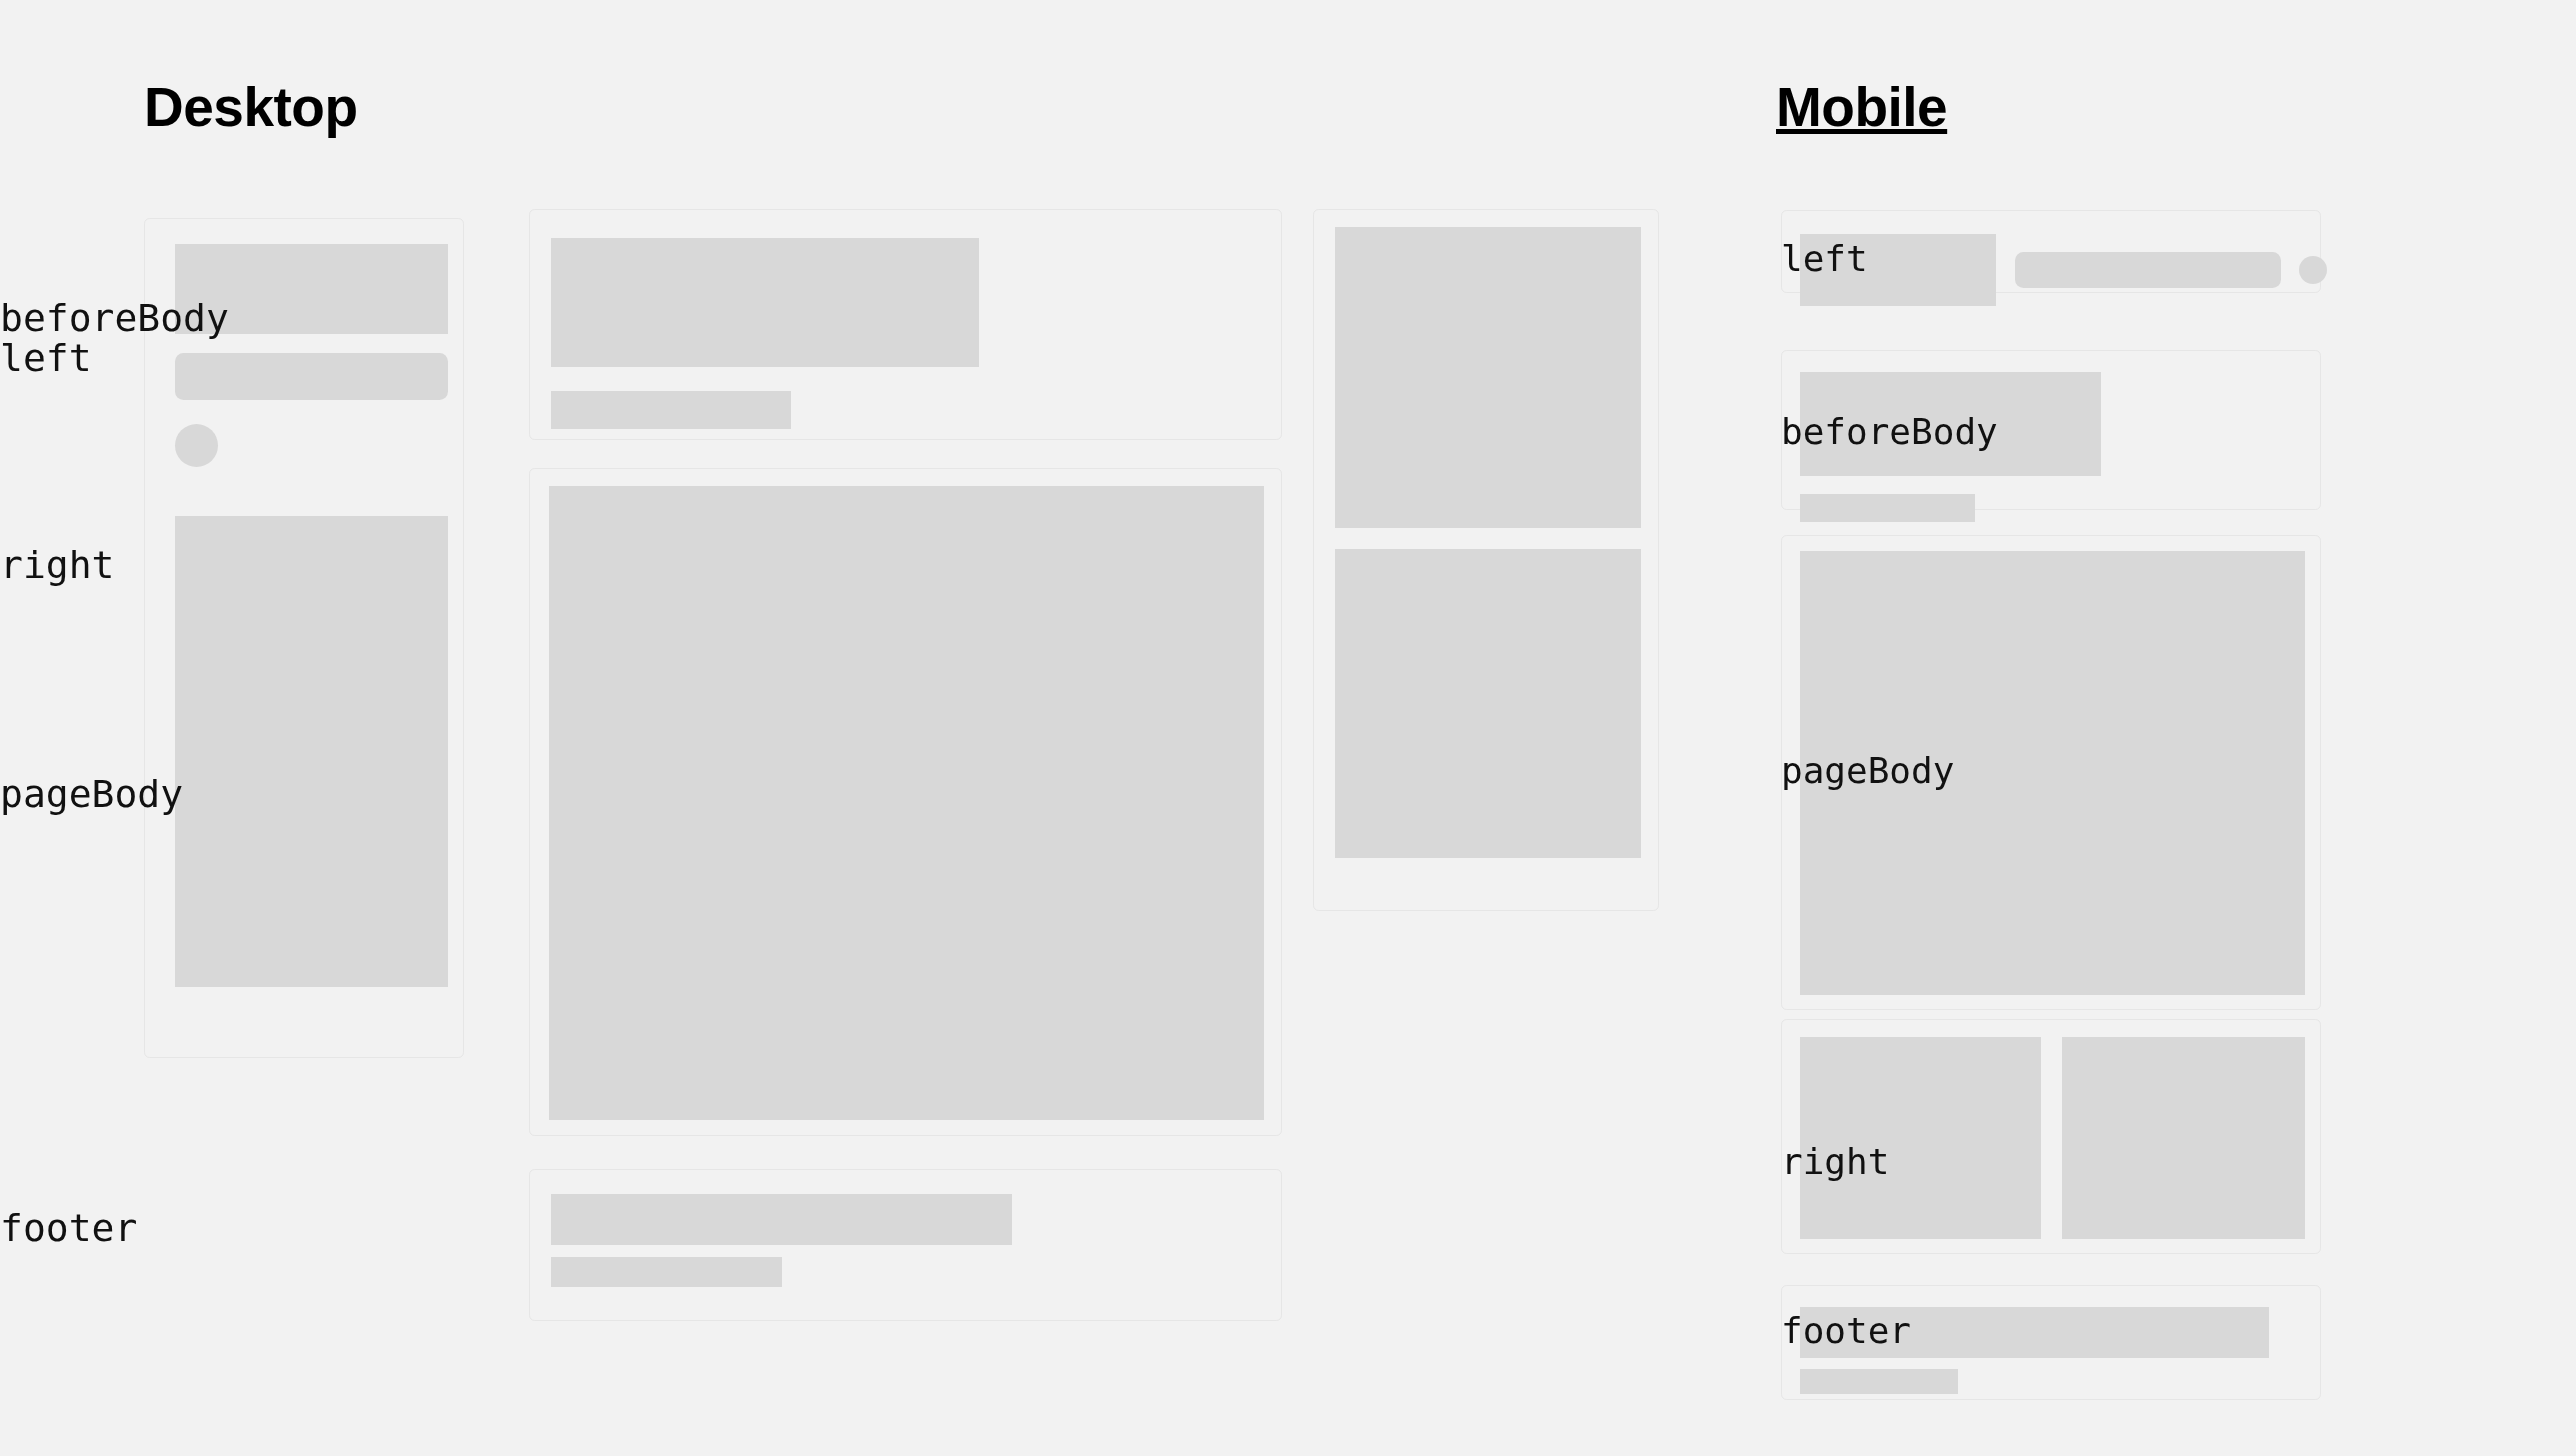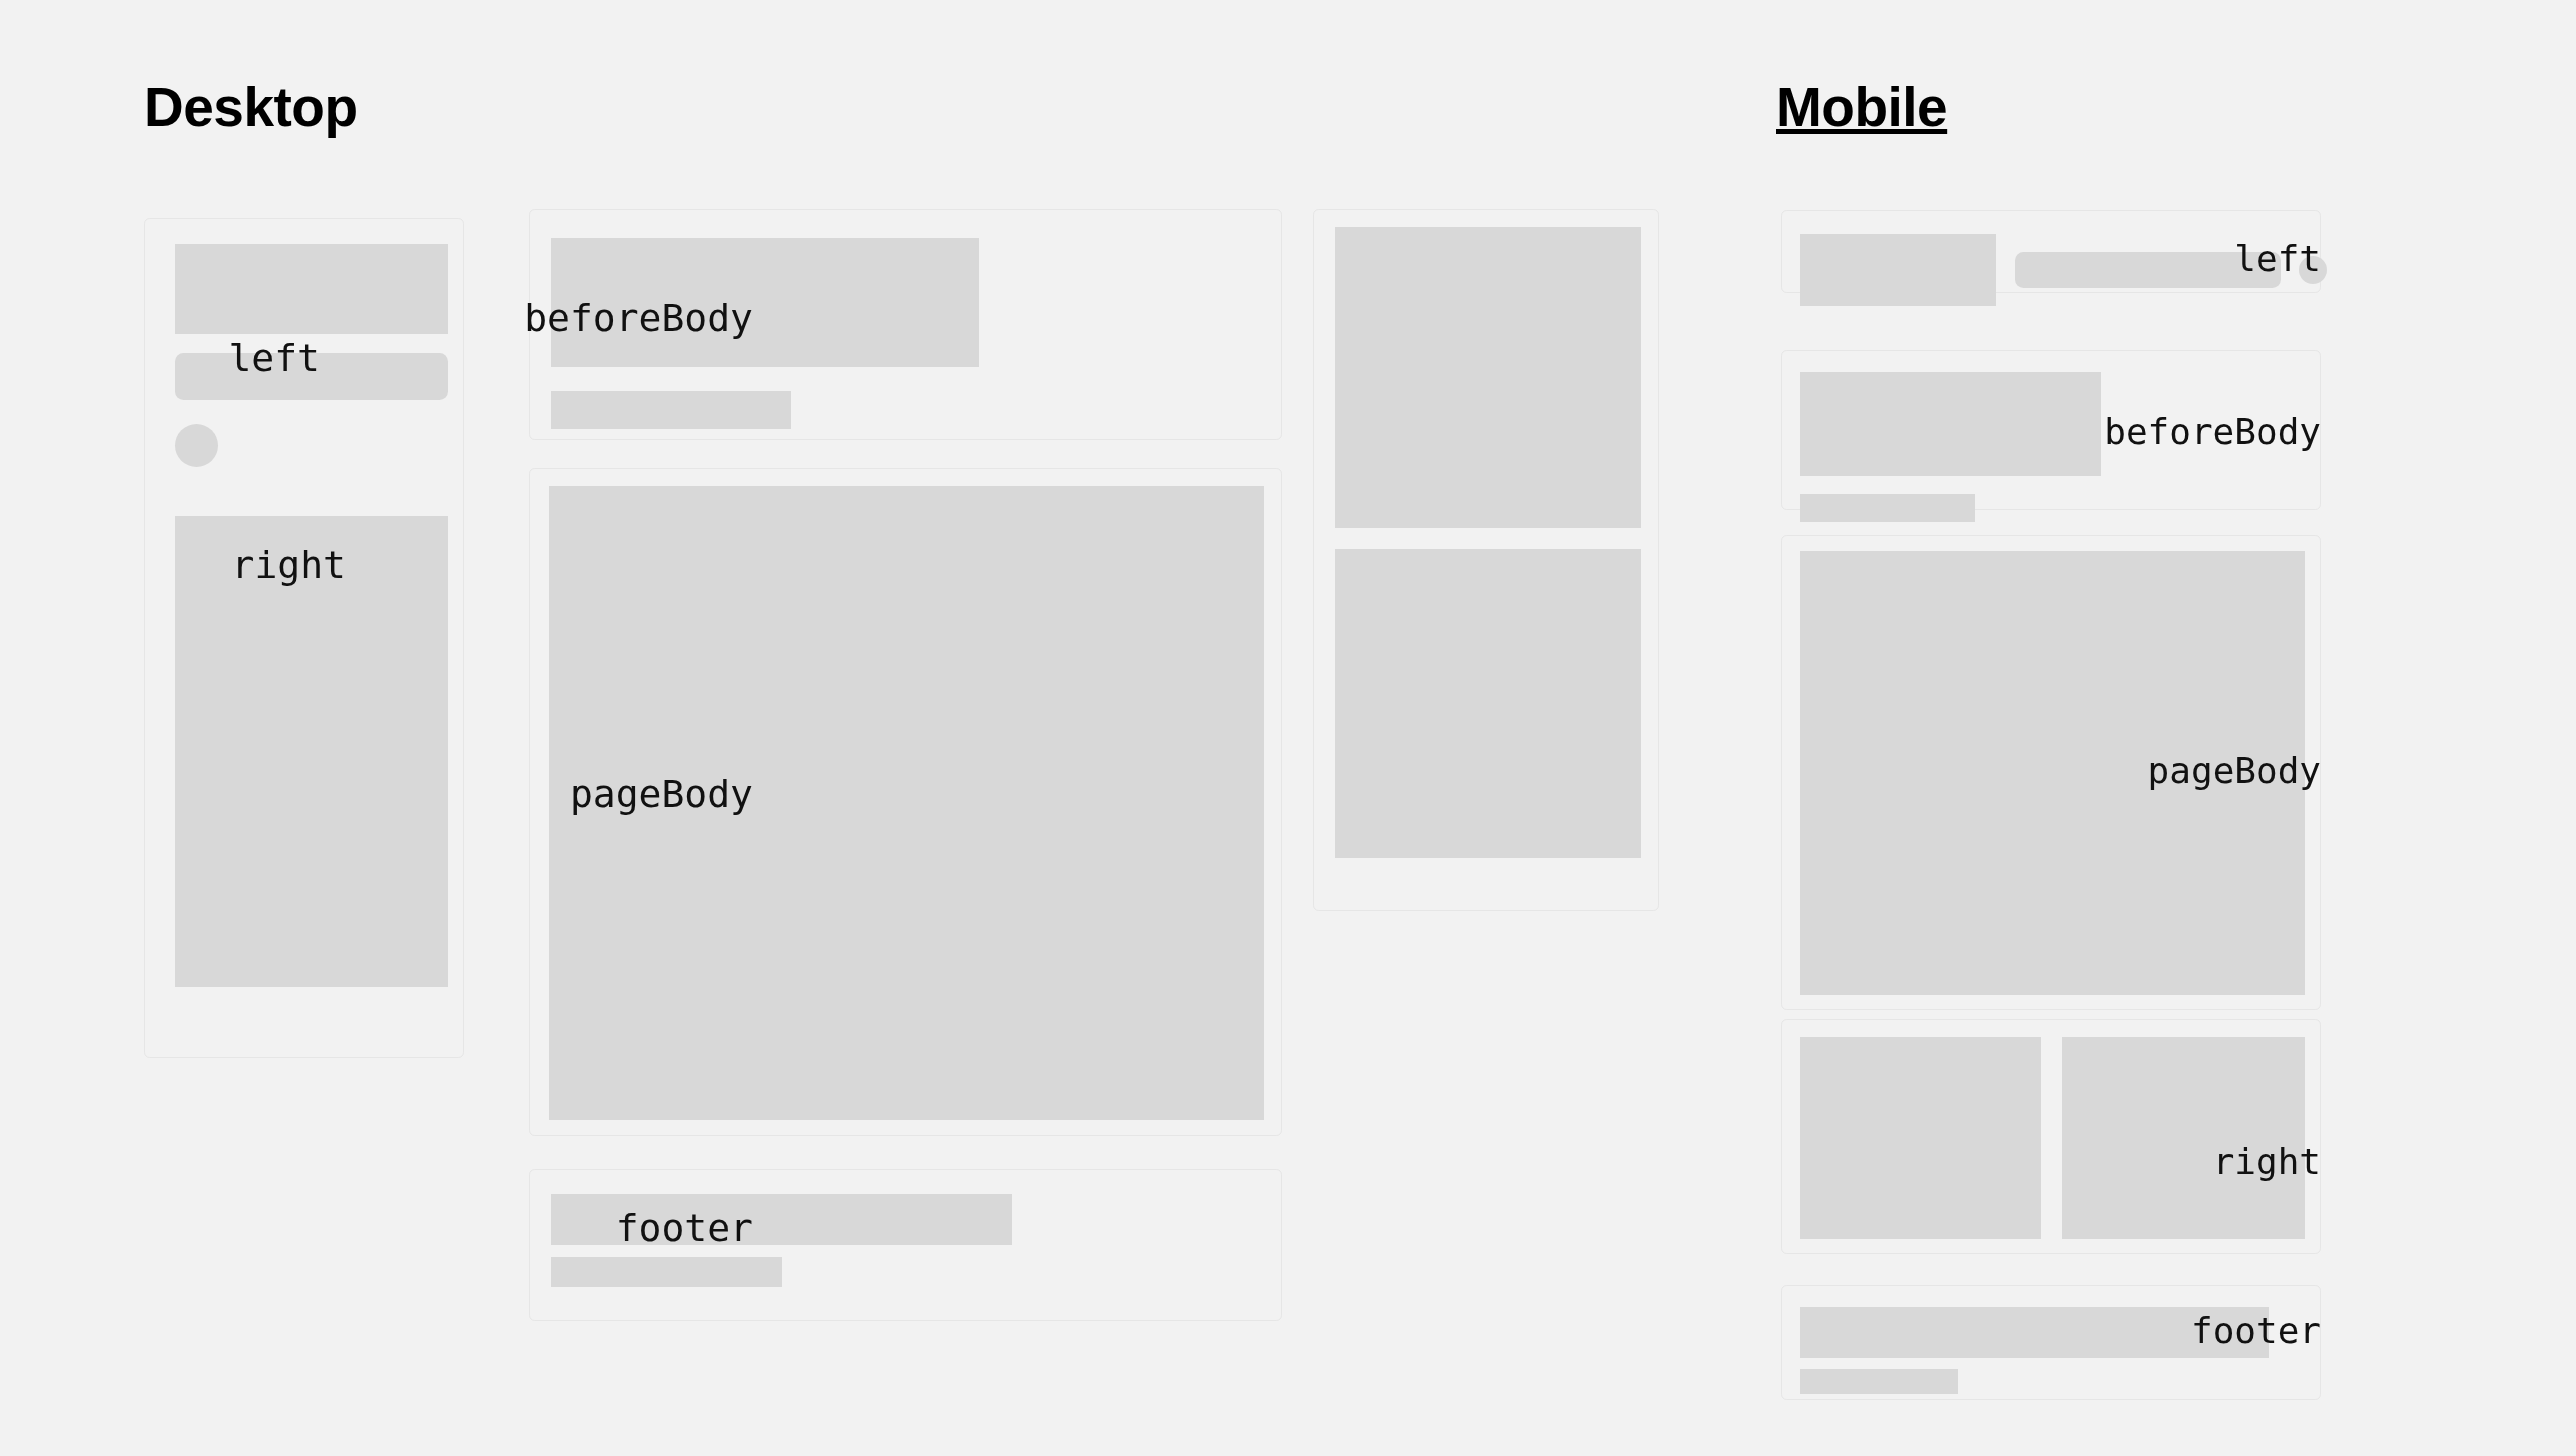--- a/index.html
+++ b/index.html
@@ -50,21 +50,21 @@
   .blk.circle  { border-radius: 50%; }
 
   
   .mono-label {
     position: absolute;
     font-family: "DejaVu Sans Mono", "Liberation Mono", monospace;
     font-size: 38px;
     line-height: 1;
     color: #111111;
     white-space: nowrap;
-    text-align: right;
+    text-align: left;
     pointer-events: none;
   }
   .mono-label.m-mobile { font-size: 36px; }
 
   
   #panel-desktop-left { left: 144px; top: 218px; width: 320px; height: 840px; }
   #dl-blk-1 { left: 30px; top: 24.5px; width: 273px; height: 90px; }
   #dl-blk-2 { left: 30px; top: 134px; width: 273px; height: 47px; }
   #dl-circle { left: 30px; top: 205px; width: 43px; height: 43px; }
   #dl-blk-big { left: 30px; top: 297px; width: 273px; height: 471px; }

